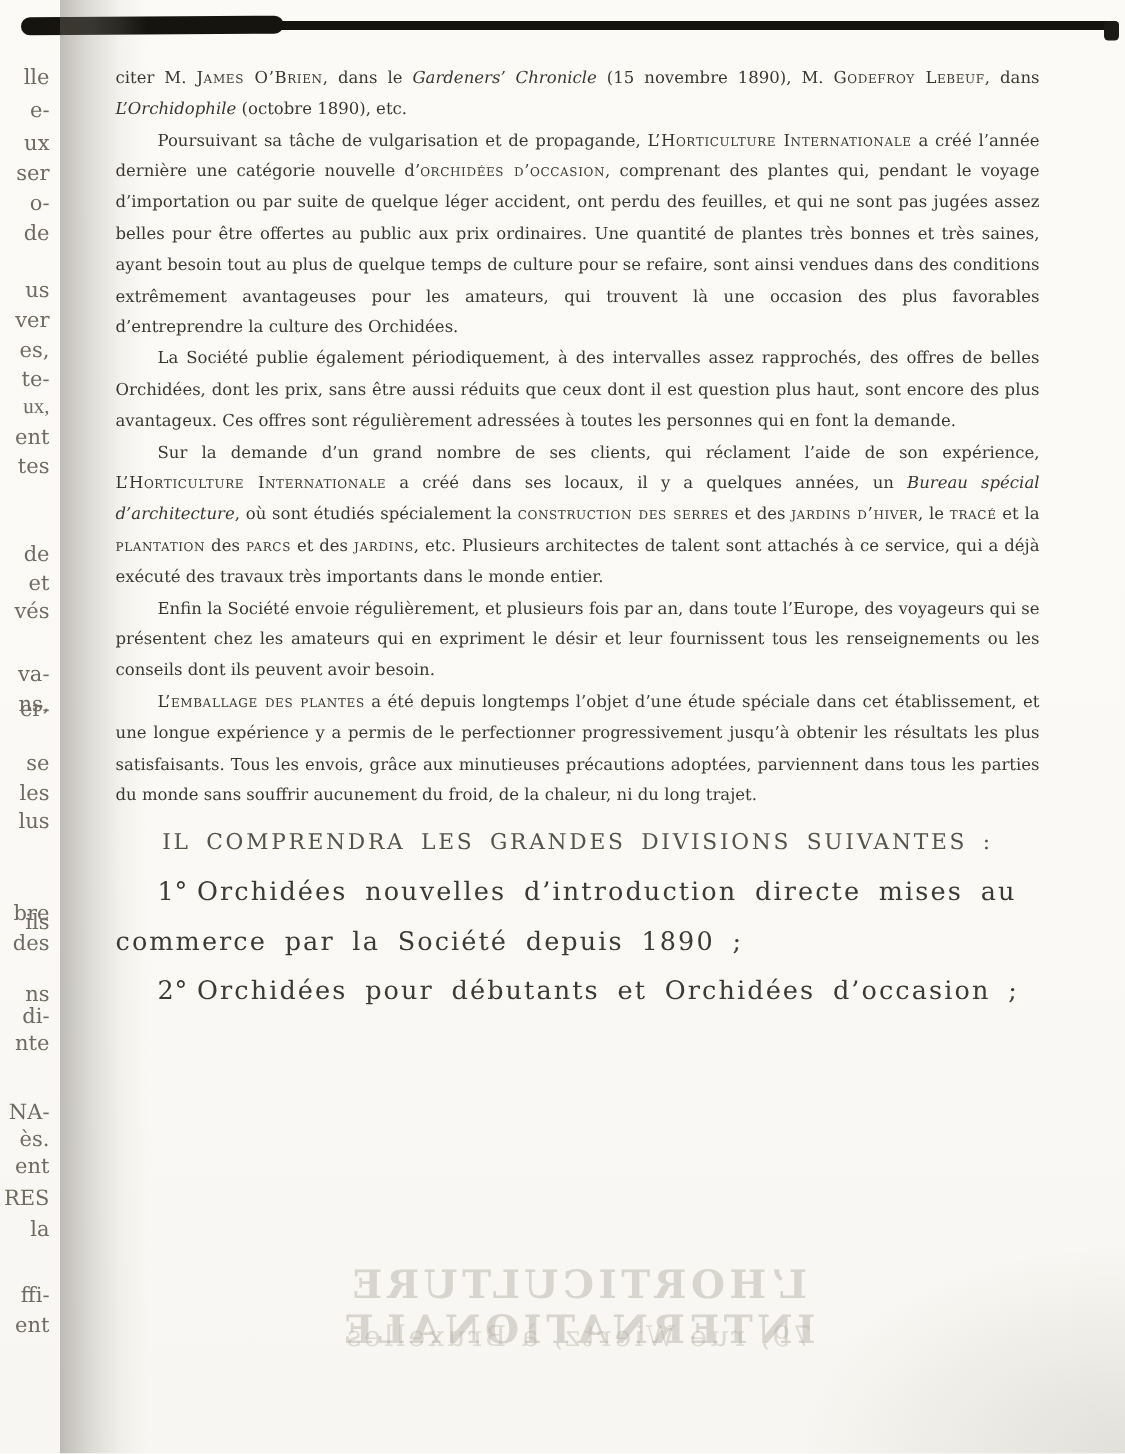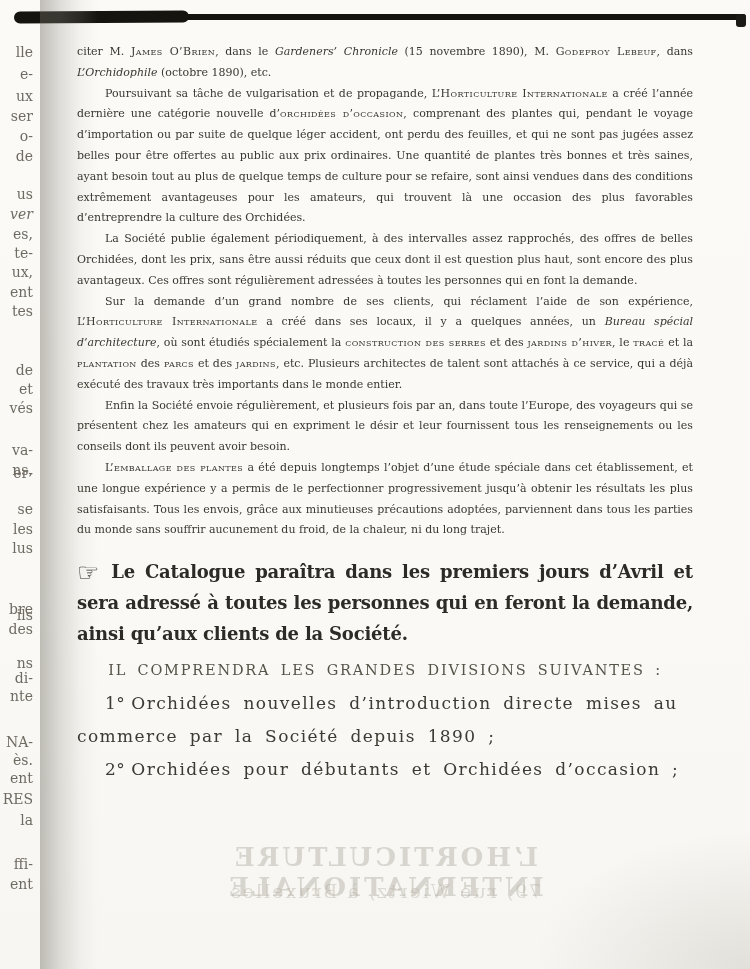--- a/index.html
+++ b/index.html
@@ -55,24 +55,24 @@
   <div class="gutter"></div>
 
   <div class="margin-frags">
       <span style="top: 44px;">lle</span>
       <span style="top: 66px;">e-</span>
       <span style="top: 88px; margin-left: 18px;">ux</span>
       <span style="top: 108px;">ser</span>
       <span style="top: 128px;">o-</span>
       <span style="top: 148px;">de</span>
       <span style="top: 186px;">us</span>
-      <span style="top: 206px; font-style: italic;">ver</span>
+      <span style="top: 206px;">ver</span>
       <span style="top: 226px;">es,</span>
       <span style="top: 245px;">te-</span>
-      <span style="top: 264px;">ux,</span>
+      <span style="top: 264px; font-family: Liberation Serif, serif;">ux,</span>
       <span style="top: 284px;">ent</span>
       <span style="top: 303px; margin-left: 34px;">tes</span>
       <span style="top: 362px;">de</span>
       <span style="top: 381px;">et</span>
       <span style="top: 400px;">vés</span>
       <span style="top: 442px;">va-</span>
       <span style="top: 462px;">ns,</span>
       <span style="top: 465px;">er-</span>
       <span style="top: 501px;">se</span>
       <span style="top: 521px;">les</span>
@@ -95,23 +95,20 @@
   <div class="content">
     <div>
         <p class="body"><span>citer M. </span><span class="sc">James O’Brien</span><span>, dans le </span><span class="it">Gardeners’ Chronicle</span><span> (15 novembre 1890), M. </span><span class="sc">Godefroy Lebeuf</span><span>, dans </span><span class="it">L’Orchidophile</span><span> (octobre 1890), etc.</span></p>
         <p class="body indent"><span>Poursuivant sa tâche de vulgarisation et de propagande, </span><span class="sc">L’Horticulture Internationale</span><span> a créé l’année dernière une catégorie nouvelle d’</span><span class="sc">orchidées d’occasion</span><span>, comprenant des plantes qui, pendant le voyage d’importation ou par suite de quelque léger accident, ont perdu des feuilles, et qui ne sont pas jugées assez belles pour être offertes au public aux prix ordinaires. Une quantité de plantes très bonnes et très saines, ayant besoin tout au plus de quelque temps de culture pour se refaire, sont ainsi vendues dans des conditions extrêmement avantageuses pour les amateurs, qui trouvent là une occasion des plus favorables d’entreprendre la culture des Orchidées.</span></p>
         <p class="body indent"><span>La Société publie également périodiquement, à des intervalles assez rapprochés, des offres de belles Orchidées, dont les prix, sans être aussi réduits que ceux dont il est question plus haut, sont encore des plus avantageux. Ces offres sont régulièrement adressées à toutes les personnes qui en font la demande.</span></p>
         <p class="body indent"><span>Sur la demande d’un grand nombre de ses clients, qui réclament l’aide de son expérience, </span><span class="sc">L’Horticulture Internationale</span><span> a créé dans ses locaux, il y a quelques années, un </span><span class="it">Bureau spécial d’architecture</span><span>, où sont étudiés spécialement la </span><span class="sc">construction des serres</span><span> et des </span><span class="sc">jardins d’hiver</span><span>, le </span><span class="sc">tracé</span><span> et la </span><span class="sc">plantation</span><span> des </span><span class="sc">parcs</span><span> et des </span><span class="sc">jardins</span><span>, etc. Plusieurs architectes de talent sont attachés à ce service, qui a déjà exécuté des travaux très importants dans le monde entier.</span></p>
         <p class="body indent"><span>Enfin la Société envoie régulièrement, et plusieurs fois par an, dans toute l’Europe, des voyageurs qui se présentent chez les amateurs qui en expriment le désir et leur fournissent tous les renseignements ou les conseils dont ils peuvent avoir besoin.</span></p>
         <p class="body indent"><span class="sc">L’emballage des plantes</span><span> a été depuis longtemps l’objet d’une étude spéciale dans cet établissement, et une longue expérience y a permis de le perfectionner progressivement jusqu’à obtenir les résultats les plus satisfaisants. Tous les envois, grâce aux minutieuses précautions adoptées, parviennent dans tous les parties du monde sans souffrir aucunement du froid, de la chaleur, ni du long trajet.</span></p>
       </div>
 
-    <p class="announcement">
-      <span class="manicule">☞</span><span>Le Catalogue paraîtra dans les premiers jours d’Avril et sera adressé à toutes les personnes qui en feront la demande, ainsi qu’aux clients de la Société.</span>
-    </p>
 
     <p class="heading">IL COMPRENDRA LES GRANDES DIVISIONS SUIVANTES :</p>
 
     <div class="divisions">
         <p><span class="num">1°</span><span>Orchidées nouvelles d’introduction directe mises au commerce par la Société depuis 1890 ;</span></p>
         <p><span class="num">2°</span><span>Orchidées pour débutants et Orchidées d’occasion ;</span></p>
       </div>
   </div>
 
   <div class="showthrough st1">L’HORTICULTURE INTERNATIONALE</div>

